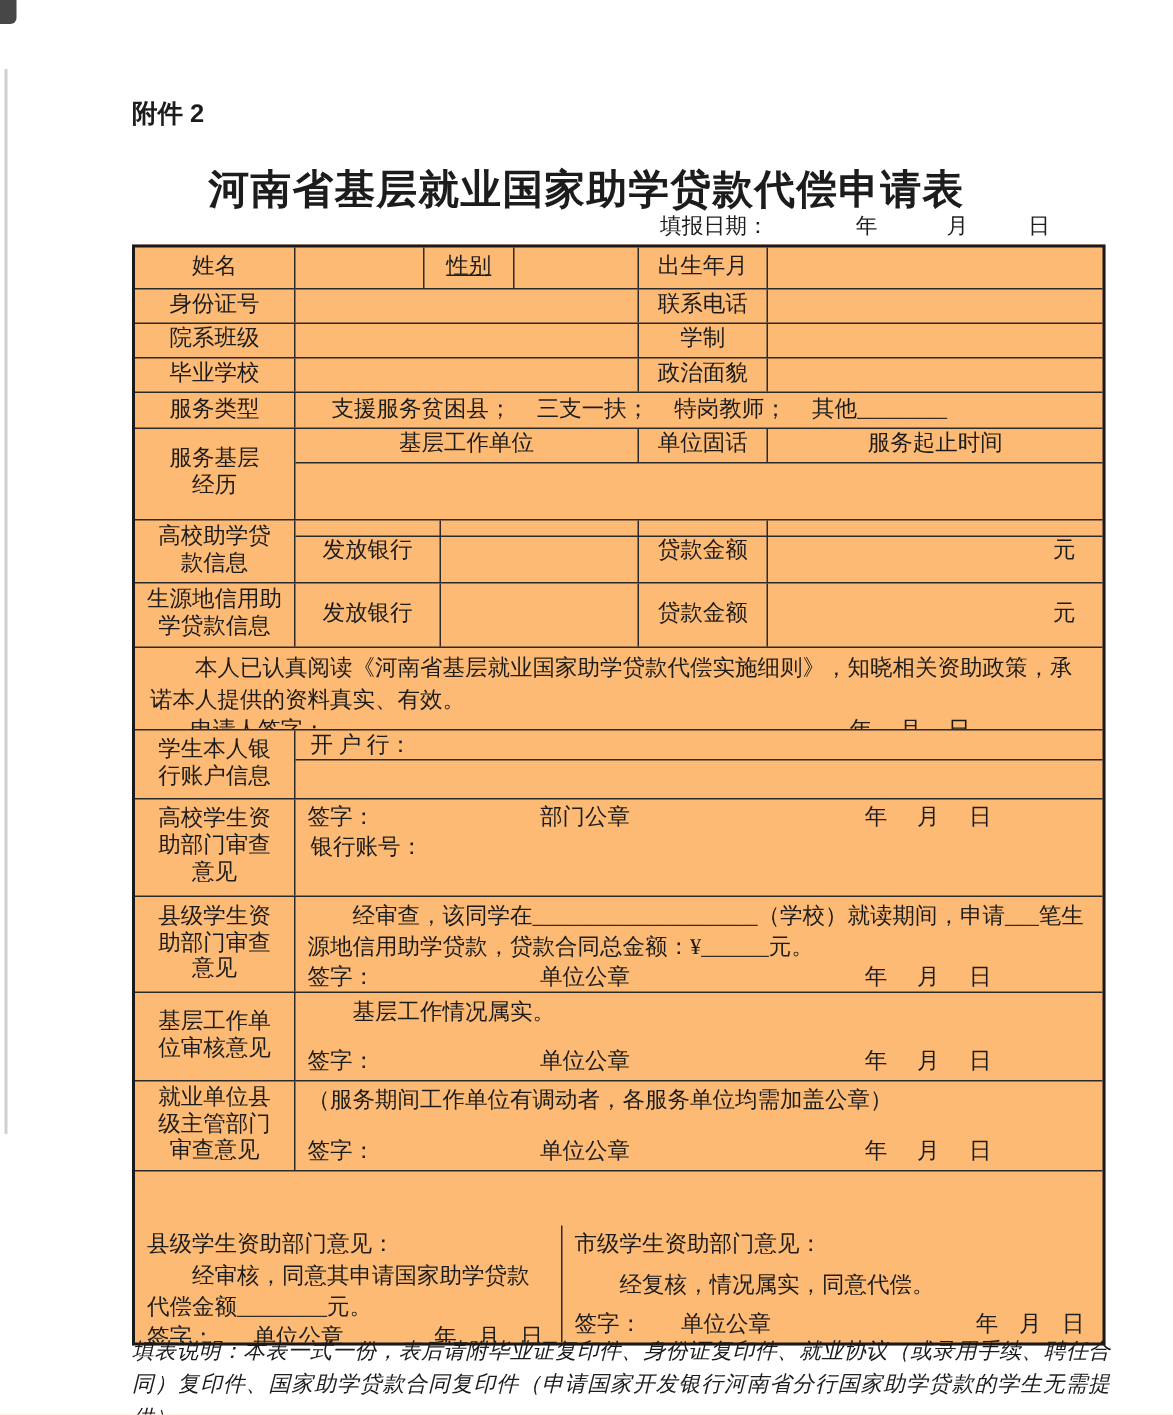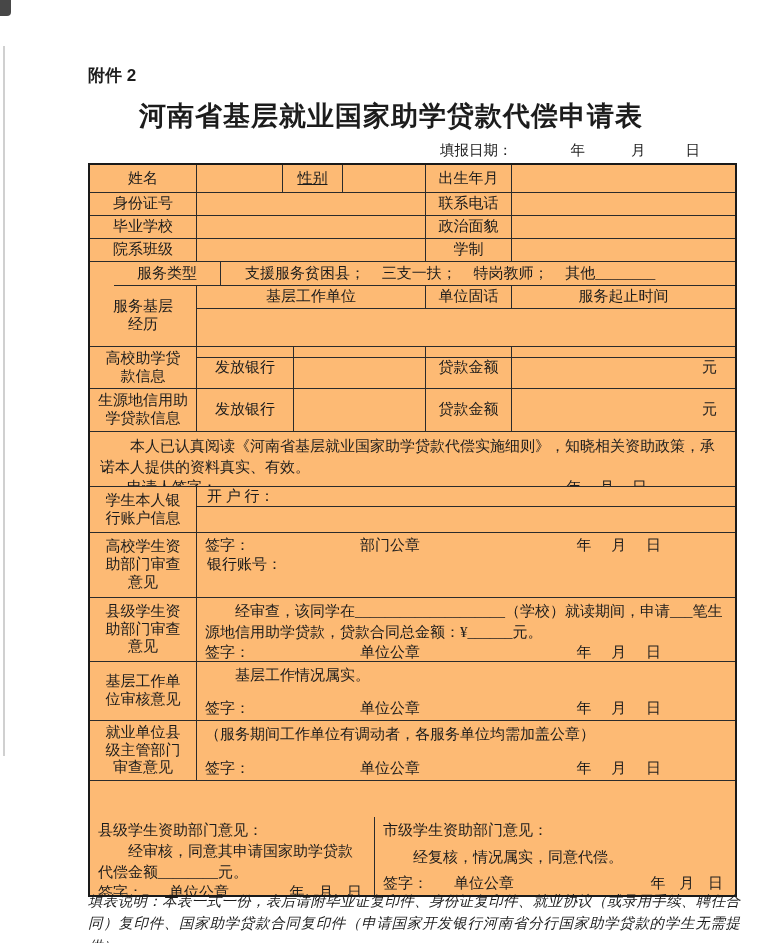--- a/index.html
+++ b/index.html
@@ -5,34 +5,34 @@
   html,body{margin:0;padding:0;background:#ffffff;}
   body{width:782px;height:943px;overflow:hidden;position:relative;
        font-family:"Liberation Serif","DejaVu Serif",serif;color:#1c1c1c;}
   .page{position:absolute;inset:0;background:#fff;}
 
   
   .art-corner{position:absolute;left:0;top:0;width:11px;height:16px;background:#474747;border-radius:0 0 4px 0;}
   .art-edge{position:absolute;left:3px;top:46px;width:2px;height:710px;background:rgba(150,150,150,.45);}
 
   .attachment{position:absolute;left:88px;top:64px;font:bold 17px "Liberation Sans","DejaVu Sans",sans-serif;}
-  .title{position:absolute;left:0;top:98px;width:782px;margin:0;text-align:center;
+  .title{position:absolute;left:0;top:108px;width:782px;margin:0;text-align:center;
          font:bold 27px "Liberation Sans","DejaVu Sans",sans-serif;letter-spacing:1px;}
   .date-line{position:absolute;left:440px;top:141px;font-size:14.5px;display:flex;align-items:baseline;}
   .date-line .dy{margin-left:58px;} .date-line .dm{margin-left:46px;} .date-line .dd{margin-left:40px;}
 
   .tbl{position:absolute;left:88px;top:163px;width:649px;border:2px solid #1a1a1a;box-sizing:border-box;background:#fdba74;font-size:15px;}
   .row{display:flex;border-bottom:1px solid #2b2b2b;}
   .row.last-row{border-bottom:none;margin-top:36px;}
   .cell{box-sizing:border-box;border-right:1px solid #2b2b2b;display:flex;align-items:center;
         justify-content:center;text-align:center;white-space:pre-line;line-height:1.18;overflow:hidden;}
   .grow{flex:1;border-right:none;}
   .w107{width:107px;} .w86{width:86px;} .w60{width:60px;text-decoration:underline;} .w83{width:83px;}
   .w229{width:229px;} .w97{width:97px;} .w132{width:132px;} .w285{width:285px;}
-  .h27{height:27px;} .h22{height:22px;} .h23{height:23px;margin-left:24px;} .h41{height:41px;} .h42{height:42px;}
+  .h27{height:27px;} .h22{height:22px;} .h23{height:23px;} .h41{height:41px;} .h42{height:42px;}
   .h45{height:45px;} .h54{height:54px;} .h58{height:58px;} .h59{height:59px;} .h60{height:60px;}
   .h63{height:63px;} .h64{height:64px;} .h78{height:78px;}
 
   .opts{justify-content:flex-start;text-align:left;padding-left:24px;word-spacing:13px;}
   .vstack{display:flex;flex-direction:column;flex:1;gap:48px;}
   .srow{display:flex;border-bottom:1px solid #2b2b2b;flex:1;}
   .srow.h22f{flex:0 0 22px;}
   .srow.last{border-bottom:none;}
   .srow .cell{height:auto;}
   .subrow{display:flex;align-items:center;border-bottom:1px solid #2b2b2b;flex:1;padding-left:10px;box-sizing:border-box;}
@@ -87,30 +87,30 @@
     </div>
 
     <div class="row h22">
       <div class="cell w107">身份证号</div>
       <div class="cell w229"></div>
       <div class="cell w86">联系电话</div>
       <div class="cell grow"></div>
     </div>
 
     <div class="row h22">
+      <div class="cell w107">院系班级</div>
+      <div class="cell w229"></div>
+      <div class="cell w86">学制</div>
+      <div class="cell grow"></div>
+    </div>
+
+    <div class="row h22">
       <div class="cell w107">毕业学校</div>
       <div class="cell w229"></div>
       <div class="cell w86">政治面貌</div>
-      <div class="cell grow"></div>
-    </div>
-
-    <div class="row h22">
-      <div class="cell w107">院系班级</div>
-      <div class="cell w229"></div>
-      <div class="cell w86">学制</div>
       <div class="cell grow"></div>
     </div>
 
 
     <div class="row h23">
       <div class="cell w107">服务类型</div>
       <div class="cell grow opts">支援服务贫困县； 三支一扶； 特岗教师； 其他________</div>
     </div>
 
     <div class="row h60">

